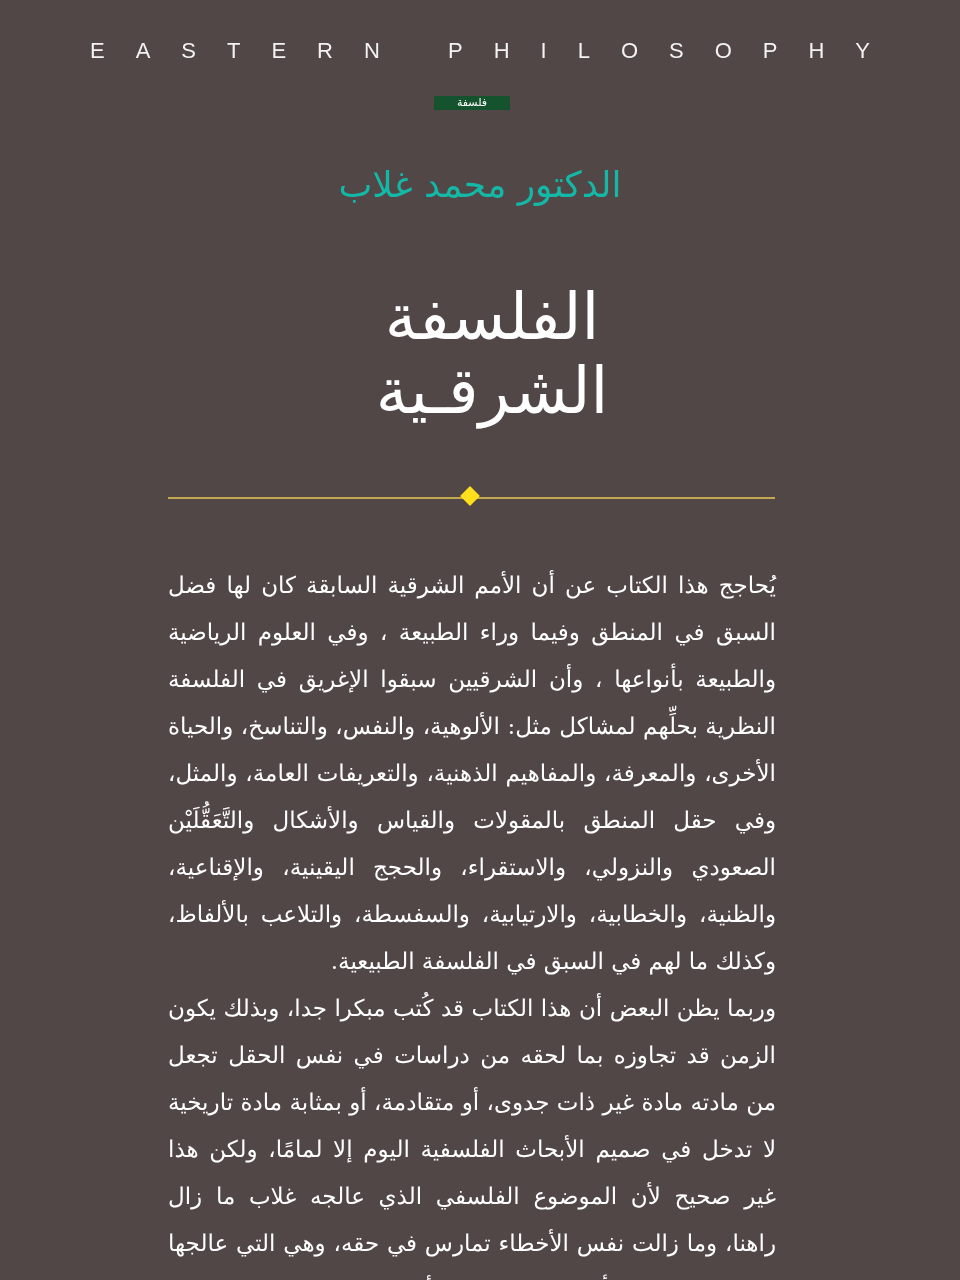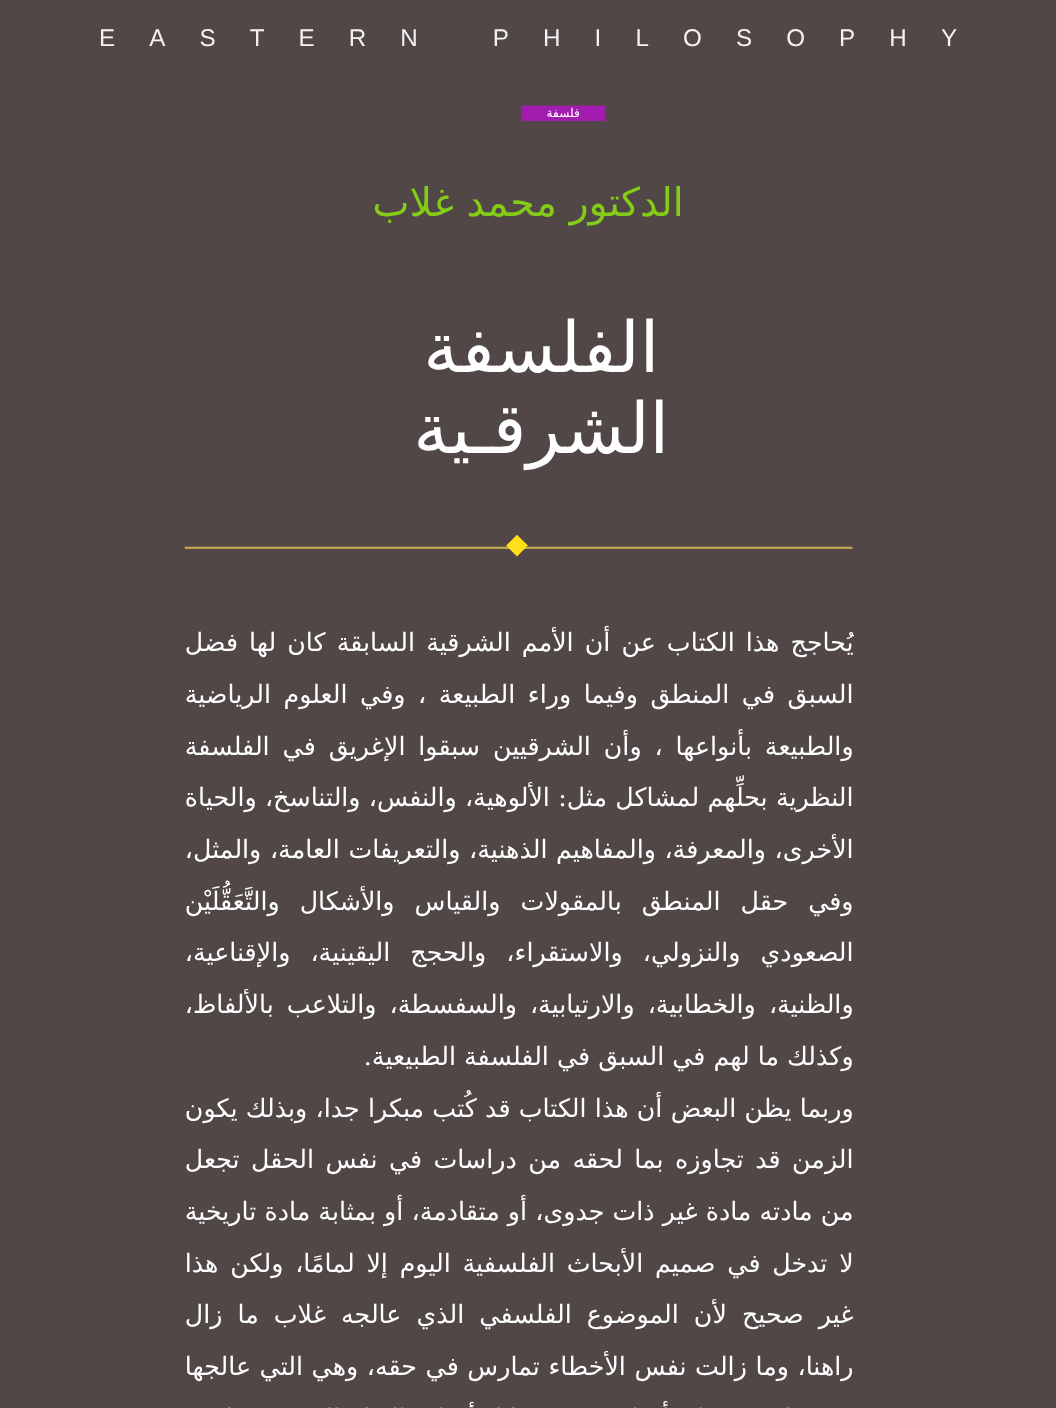--- a/index.html
+++ b/index.html
@@ -10,59 +10,58 @@
     width: 960px;
     height: 1280px;
     background: #514747;
     overflow: hidden;
     position: relative;
     font-family: "DejaVu Sans", sans-serif;
     color: #ffffff;
   }
   .series {
     position: absolute;
-    top: 22px;
+    top: 38px;
     left: 0;
     width: 960px;
     text-align: center;
     font-family: "Liberation Sans", sans-serif;
     font-size: 22px;
     font-weight: normal;
     letter-spacing: 31px;
     color: #f4f2f2;
     padding-left: 31px;
     box-sizing: border-box;
     white-space: nowrap;
   }
   .badge {
     position: absolute;
     top: 96px;
     left: 434px;
     width: 76px;
     height: 14px;
-    background: #a21caf;
+    background: #14532d;
     color: #ffffff;
     font-family: "DejaVu Sans", sans-serif;
     font-size: 11px;
     line-height: 14px;
     text-align: center;
     letter-spacing: 2px;
     direction: rtl;
-    margin-left: 40px;
   }
   .author {
     position: absolute;
     top: 160px;
     left: 0;
     width: 960px;
     text-align: center;
     font-family: "DejaVu Sans", sans-serif;
     font-size: 36px;
     line-height: 50px;
-    color: #84cc16;
+    color: #14b8a6;
     direction: rtl;
   }
   .title {
     position: absolute;
     top: 280px;
     left: 12px;
     width: 960px;
     text-align: center;
     font-family: "DejaVu Sans", sans-serif;
     font-size: 64px;

